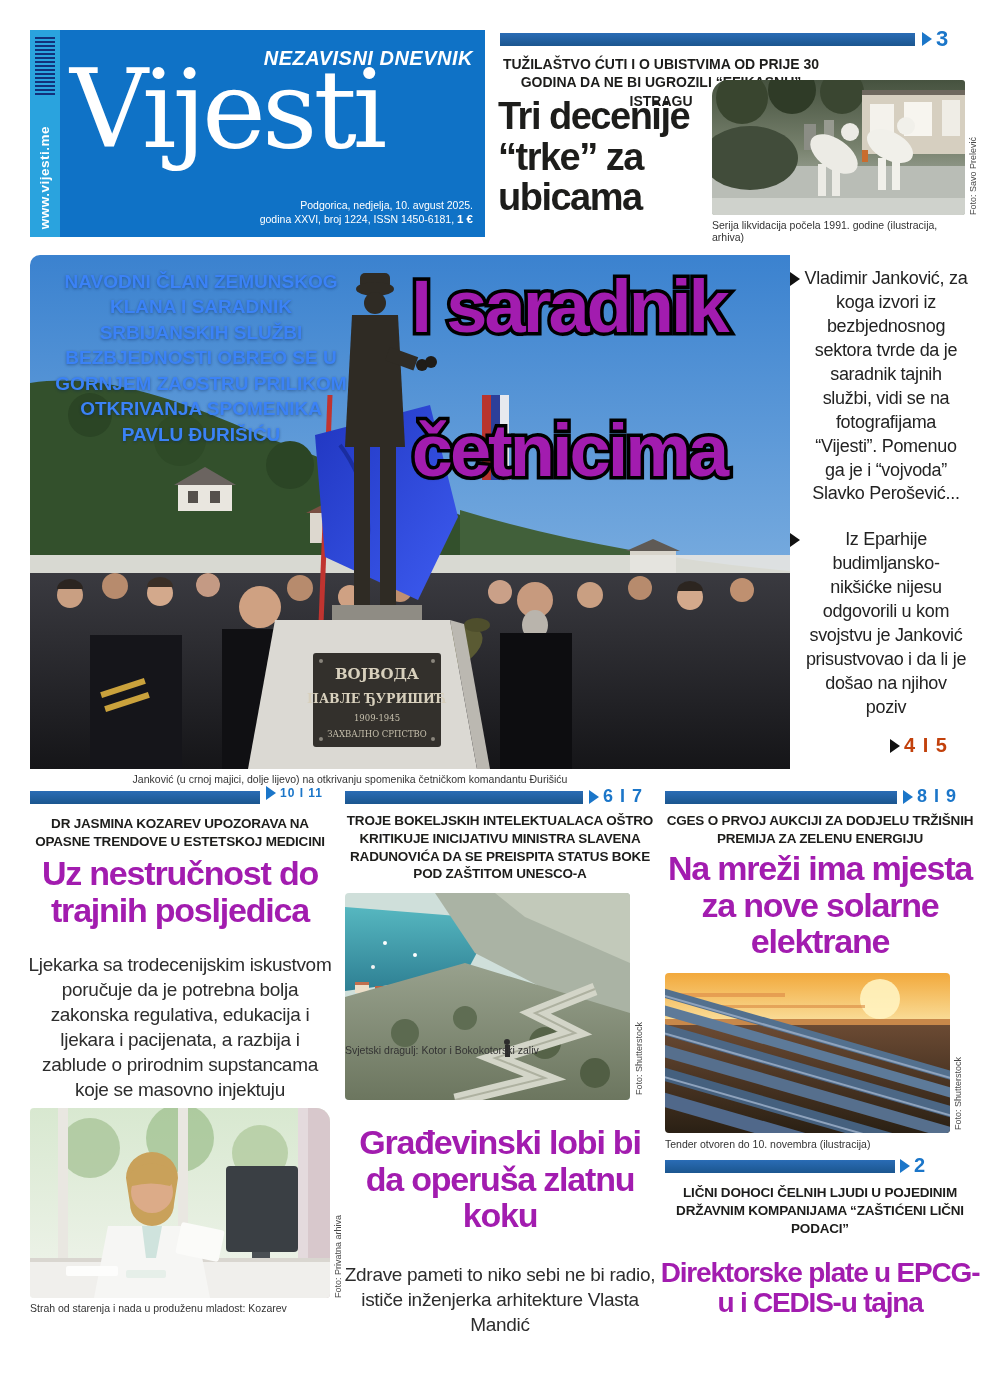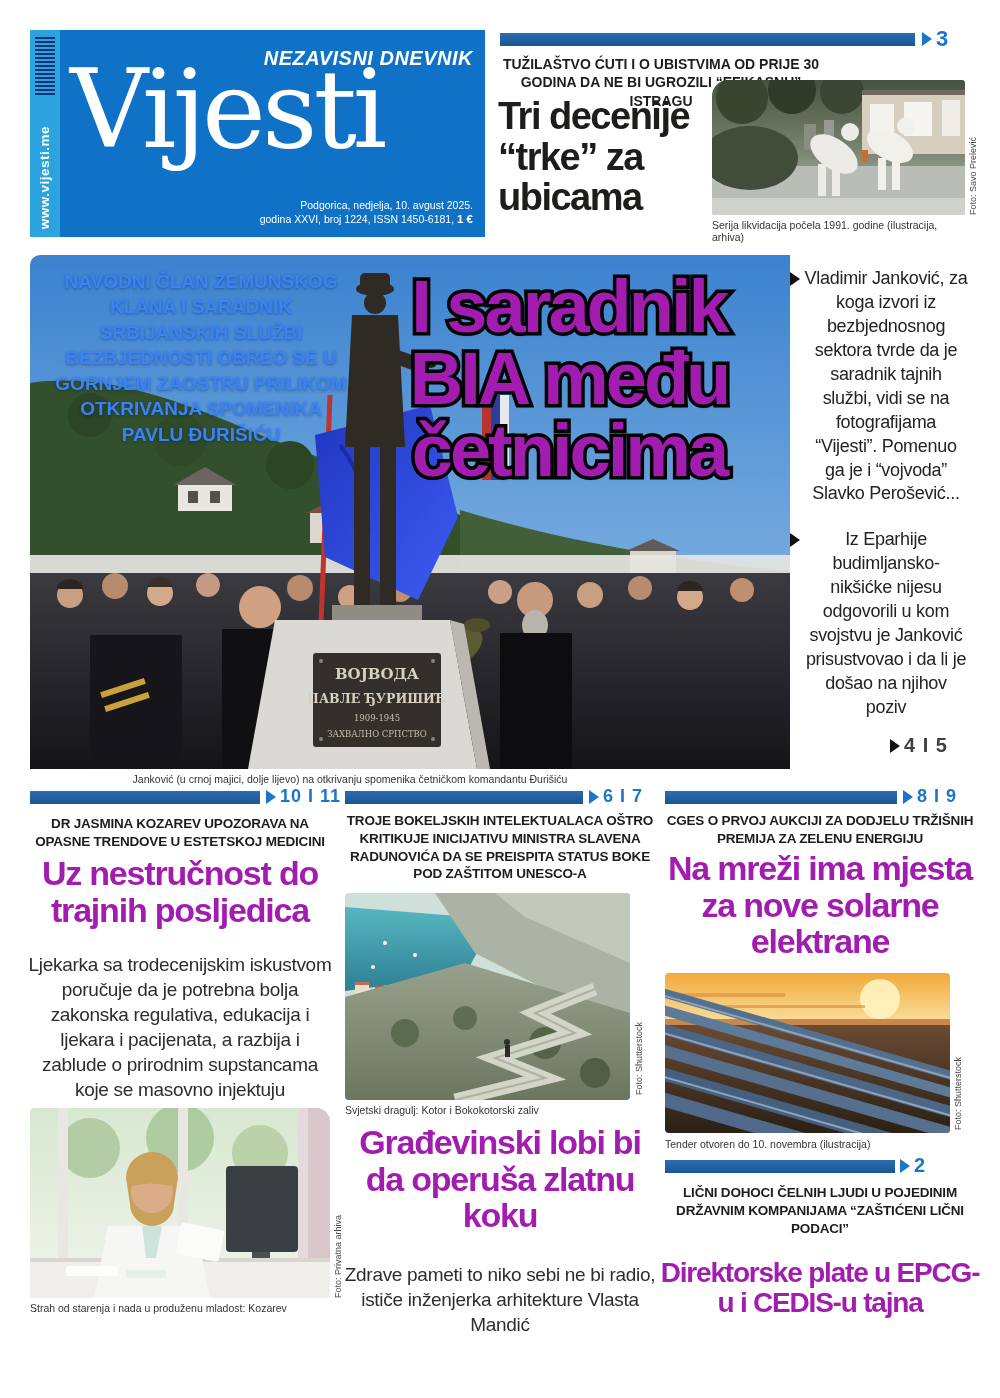--- a/index.html
+++ b/index.html
@@ -228,43 +228,43 @@
           <circle cx="403" cy="484" r="2" fill="#8a857c"></circle>
         <text x="347" y="424" text-anchor="middle" font-family="DejaVu Serif, serif" font-size="15" font-weight="bold" fill="#d8d0bd">ВОЈВОДА</text>
         <text x="347" y="448" text-anchor="middle" font-family="DejaVu Serif, serif" font-size="12.5" font-weight="bold" fill="#d8d0bd">ПАВЛЕ ЂУРИШИЋ</text>
         <text x="347" y="466" text-anchor="middle" font-family="DejaVu Serif, serif" font-size="8.5" fill="#c6bfac">1909-1945</text>
         <text x="347" y="482" text-anchor="middle" font-family="DejaVu Serif, serif" font-size="8.5" fill="#c6bfac">ЗАХВАЛНО СРПСТВО</text>
       </g>
     </svg>
     <div class="main-kicker">NAVODNI ČLAN ZEMUNSKOG KLANA I SARADNIK SRBIJANSKIH SLUŽBI BEZBJEDNOSTI OBREO SE U GORNJEM ZAOSTRU PRILIKOM OTKRIVANJA SPOMENIKA PAVLU ĐURIŠIĆU</div>
     <div class="main-headline">
       <span>I saradnik</span><br>
-      <span>BIA među</span><br>
+      <br>
       <span>četnicima</span>
     </div>
   </div>
 
   <div class="abs right-col">
     <div class="bullet" style="margin-top:12px;">
       <span class="tri black"></span>
       <span>Vladimir Janković, za koga izvori iz bezbjednosnog sektora tvrde da je saradnik tajnih službi, vidi se na fotografijama “Vijesti”. Pomenuo ga je i “vojvoda” Slavko Perošević...</span>
     </div>
     <div class="bullet" style="margin-top:22px;">
       <span class="tri black"></span>
       <span>Iz Eparhije budimljansko-nikšićke nijesu odgovorili u kom svojstvu je Janković prisustvovao i da li je došao na njihov poziv</span>
     </div>
-    <div class="pmark" style="position:absolute; right:22px; bottom:12px; font-size:20px; color:#404040;">
+    <div class="pmark" style="position:absolute; right:22px; bottom:12px; font-size:20px; color:#c2410c;">
       <span class="tri black"></span>
       <span class="num">4 I 5</span>
     </div>
   </div>
   <div class="abs caption mp-caption">Janković (u crnoj majici, dolje lijevo) na otkrivanju spomenika četničkom komandantu Đurišiću</div>
 
   <div class="abs bar divider" style="left:30px; width:230px;"></div>
-  <div class="abs pmark" style="left:266px; top:786px; font-size:18px;">
+  <div class="abs pmark" style="left:266px; top:786px; font-size:12px;">
     <span class="tri"></span>
     <span class="num">10 I 11</span>
   </div>
   <div class="abs bar divider" style="left:345px; width:238px;"></div>
   <div class="abs pmark" style="left:589px; top:786px; font-size:18px;">
     <span class="tri"></span>
     <span class="num">6 I 7</span>
   </div>
   <div class="abs bar divider" style="left:665px; width:232px;"></div>
   <div class="abs pmark" style="left:903px; top:786px; font-size:18px;">
@@ -344,21 +344,21 @@
       <circle cx="200" cy="150" r="16" fill="#566348"></circle>
         <circle cx="250" cy="180" r="15" fill="#515e44"></circle>
       <path d="M250,96 L190,120 L230,140 L150,165 L200,185 L110,207" stroke="#d3d5c8" stroke-width="13" fill="none"></path>
       <path d="M250,96 L190,120 L230,140 L150,165 L200,185 L110,207" stroke="#aeb1a0" stroke-width="2" fill="none"></path>
       <g>
         <rect x="160" y="152" width="5" height="12" fill="#2c2c2c"></rect>
         <circle cx="162" cy="149" r="3" fill="#2c2c2c"></circle>
       </g>
     </svg>
   </div>
-  <div class="abs caption" style="left:345px; top:1104px; width:285px;">Svjetski dragulj: Kotor i Bokokotorski zaliv</div>
+  <div class="abs caption" style="left:345px; top:1044px; width:285px;">Svjetski dragulj: Kotor i Bokokotorski zaliv</div>
   <div class="abs credit-v" style="left:634px; top:970px; height:125px;">Foto: Shutterstock</div>
   <div class="abs headline col-head" style="left:345px; top:1124px; width:310px;">Građevinski lobi bi da operuša zlatnu koku</div>
   <div class="abs lede" style="left:342px; top:1262px; width:316px;">Zdrave pameti to niko sebi ne bi radio, ističe inženjerka arhitekture Vlasta Mandić</div>
 
   <div class="abs kicker k14" style="left:665px; top:812px; width:310px;">CGES O PRVOJ AUKCIJI ZA DODJELU TRŽIŠNIH PREMIJA ZA ZELENU ENERGIJU</div>
   <div class="abs headline col-head" style="left:665px; top:850px; width:310px;">Na mreži ima mjesta za nove solarne elektrane</div>
   <div class="abs photo-frame" style="left:665px; top:973px; width:285px; height:160px;">
     <svg viewBox="0 0 285 160" width="285" height="160" preserveAspectRatio="none">
       <defs>
         <linearGradient id="sun" x1="0" y1="0" x2="0" y2="1">

